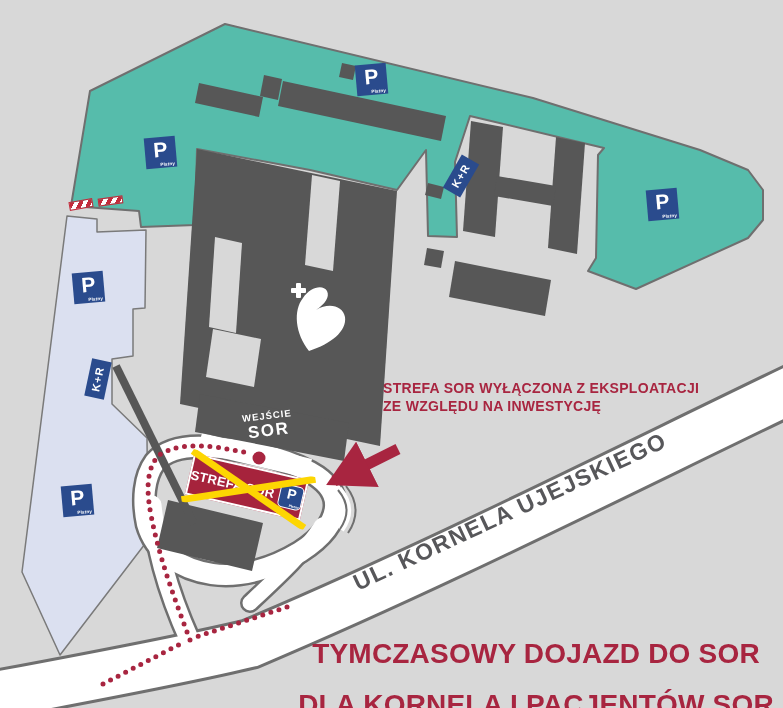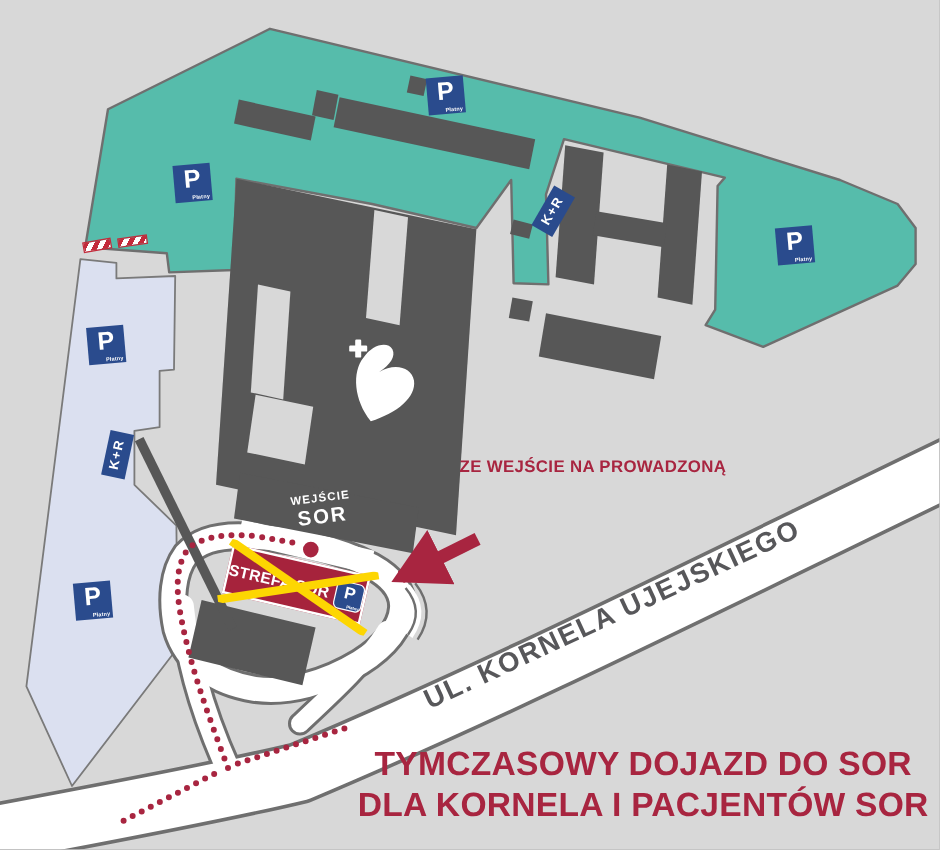--- a/index.html
+++ b/index.html
@@ -30,21 +30,21 @@
   .minip{position:relative;z-index:2;width:22px;height:22px;background:#2a4b8d;border:1.5px solid #fff;border-radius:5px;color:#fff;flex:0 0 auto;}
   .minip .pg{position:absolute;left:0;right:0;top:-1px;text-align:center;font-size:14px;font-weight:700;line-height:18px;}
   .minip .sub{position:absolute;right:1px;bottom:0;font-size:3.5px;font-weight:700;}
   .xcross{position:absolute;left:-6px;top:-6px;z-index:3;pointer-events:none;}
   
   .note{position:absolute;left:383px;top:379px;color:#a82540;font-weight:700;font-size:14px;line-height:18px;letter-spacing:.3px;white-space:nowrap;}
   .note span{display:block;}
   
   .title{position:absolute;left:297px;top:620px;width:478px;text-align:center;color:#a82540;font-weight:700;
          font-size:28px;line-height:34px;letter-spacing:.2px;white-space:nowrap;}
-  .title span{display:block;}
+  .title span{display:block;margin-top:17px;}
 </style>
 </head>
 <body>
 
 <div id="stage">
 
   <svg id="mapsvg" width="783" height="708" viewBox="0 0 783 708">
     <defs>
       <marker id="arrowhead" markerWidth="4.2" markerHeight="4.6" refX="3.4" refY="2.3" orient="auto">
         <path d="M0,0 L4.2,2.3 L0,4.6 Z" fill="#a82540"></path>
@@ -163,21 +163,22 @@
       <span class="pg">P</span>
       <span class="sub">Płatny</span>
     </span>
     <svg class="xcross" width="130" height="54" viewBox="0 0 130 54">
       <line x1="2" y1="2" x2="128" y2="52" stroke="#fdd602" stroke-width="7"></line>
       <line x1="2" y1="52" x2="128" y2="2" stroke="#fdd602" stroke-width="7"></line>
     </svg>
   </div>
 
   <div class="note">
-    <span>ZE WEJŚCIE NA PROWADZONĄ</span>
+    <span>STREFA SOR WYŁĄCZONA Z EKSPLOATACJI</span>
+    <span>ZE WZGLĘDU NA INWESTYCJĘ</span>
   </div>
 
   <div class="title">
     <span>TYMCZASOWY DOJAZD DO SOR</span>
     <span>DLA KORNELA I PACJENTÓW SOR</span>
   </div>
 
 </div>
 
 </body></html>

